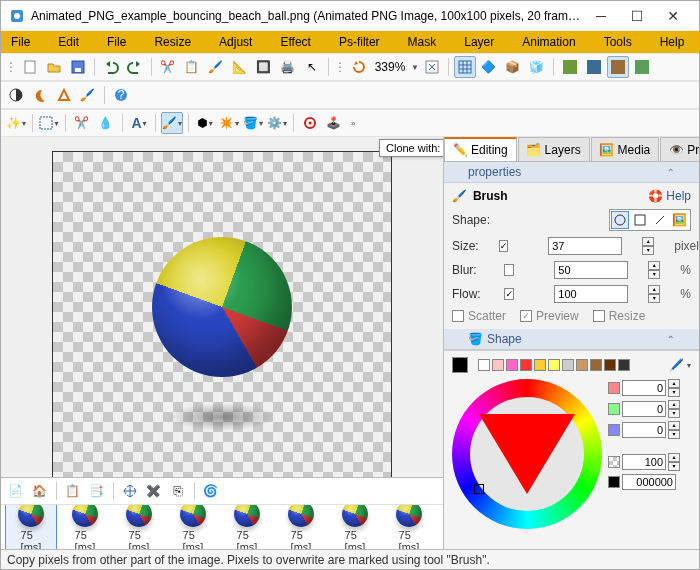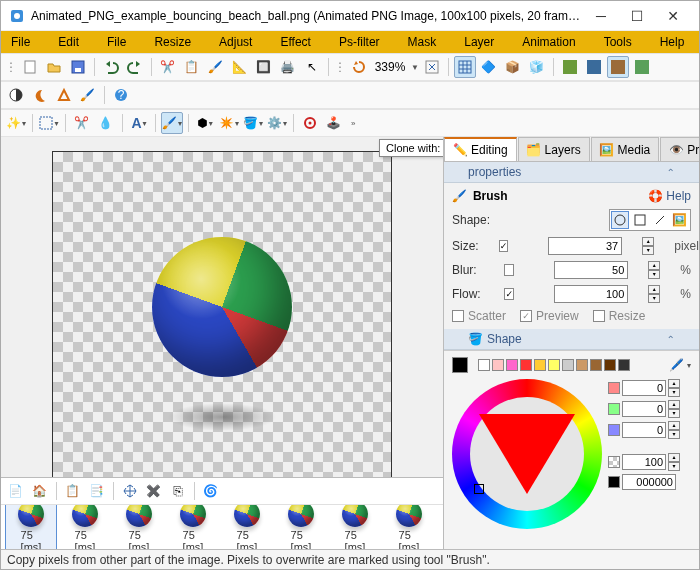--- a/index.html
+++ b/index.html
@@ -49,21 +49,21 @@
 .tab:not(.active) { background: #e4e4e4; }
 .section-hdr { background: #dde6f0; padding: 3px 24px; color: #3a5a88; font-size: 11px; border-bottom: 1px solid #c4cfda; display: flex; justify-content: space-between; align-items: center; }
 .section-hdr .chev { font-size: 10px; color: #5a7aa0; }
 .brush-panel { background: #f2f2f2; padding: 6px 8px; display: flex; flex-direction: column; gap: 6px; }
 .brush-title { display: flex; justify-content: space-between; align-items: center; }
 .brush-title .bt { font-size: 15px; font-weight: bold; display: flex; align-items: center; gap: 6px; }
 .help { font-size: 11px; color: #3a5a88; display: flex; align-items: center; gap: 3px; }
 .row { display: flex; align-items: center; gap: 20px; }
 .row .lbl { width: 40px; color: #333; }
 .row .cb { width: 12px; height: 12px; border: 1px solid #888; background: #fff; display: inline-flex; align-items: center; justify-content: center; font-size: 9px; }
-.row input[type=text] { width: 74px; height: 18px; border: 1px solid #888; font-size: 11px; text-align: right; padding: 0 3px; }
+.row input[type=text] { width: 74px; height: 18px; border: 1px solid #888; font-size: 11px; text-align: left; padding: 0 3px; }
 .spinner { display: flex; flex-direction: column; }
 .spinner div { width: 12px; height: 9px; border: 1px solid #888; background: #f4f4f4; font-size: 6px; text-align: center; line-height: 7px; }
 .row .unit { color: #555; }
 .shapes { display: flex; gap: 2px; border: 1px solid #999; padding: 1px; background: #fff; align-items: center; }
 .shapebtn { width: 18px; height: 18px; display: flex; align-items: center; justify-content: center; border: 1px solid transparent; }
 .shapebtn.sel { border-color: #5a8fd6; background: #ddeaf8; }
 .fill-panel { border-top: 1px solid #ccc; padding: 6px 8px; display: flex; flex-direction: column; gap: 6px; flex: 1; overflow: hidden; }
 .swatches { display: flex; gap: 2px; flex-wrap: wrap; align-items: center; }
 .sw { width: 12px; height: 12px; border: 1px solid #888; }
 .colorwheel-row { display: flex; gap: 6px; }

